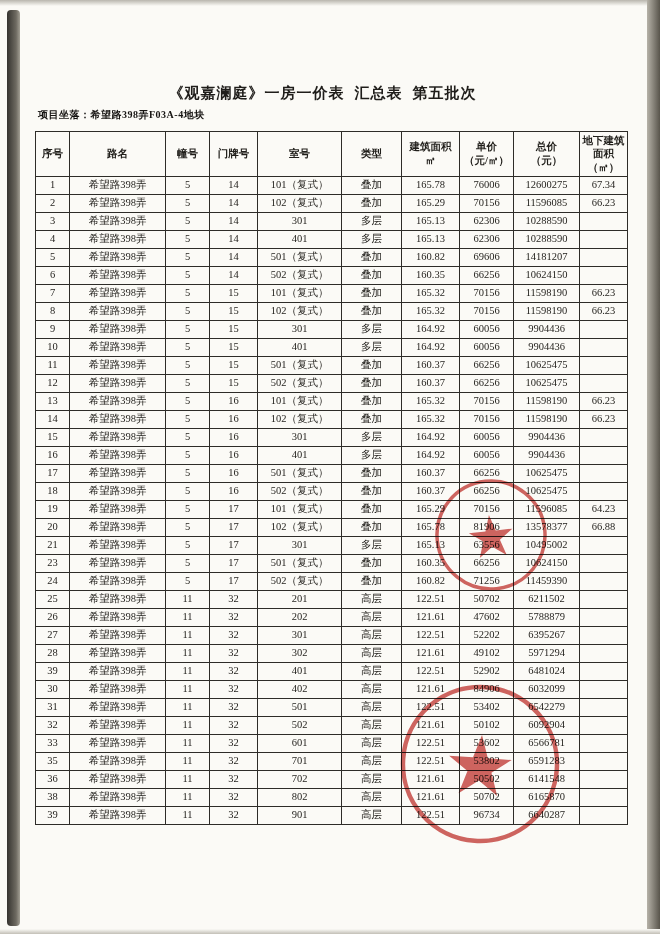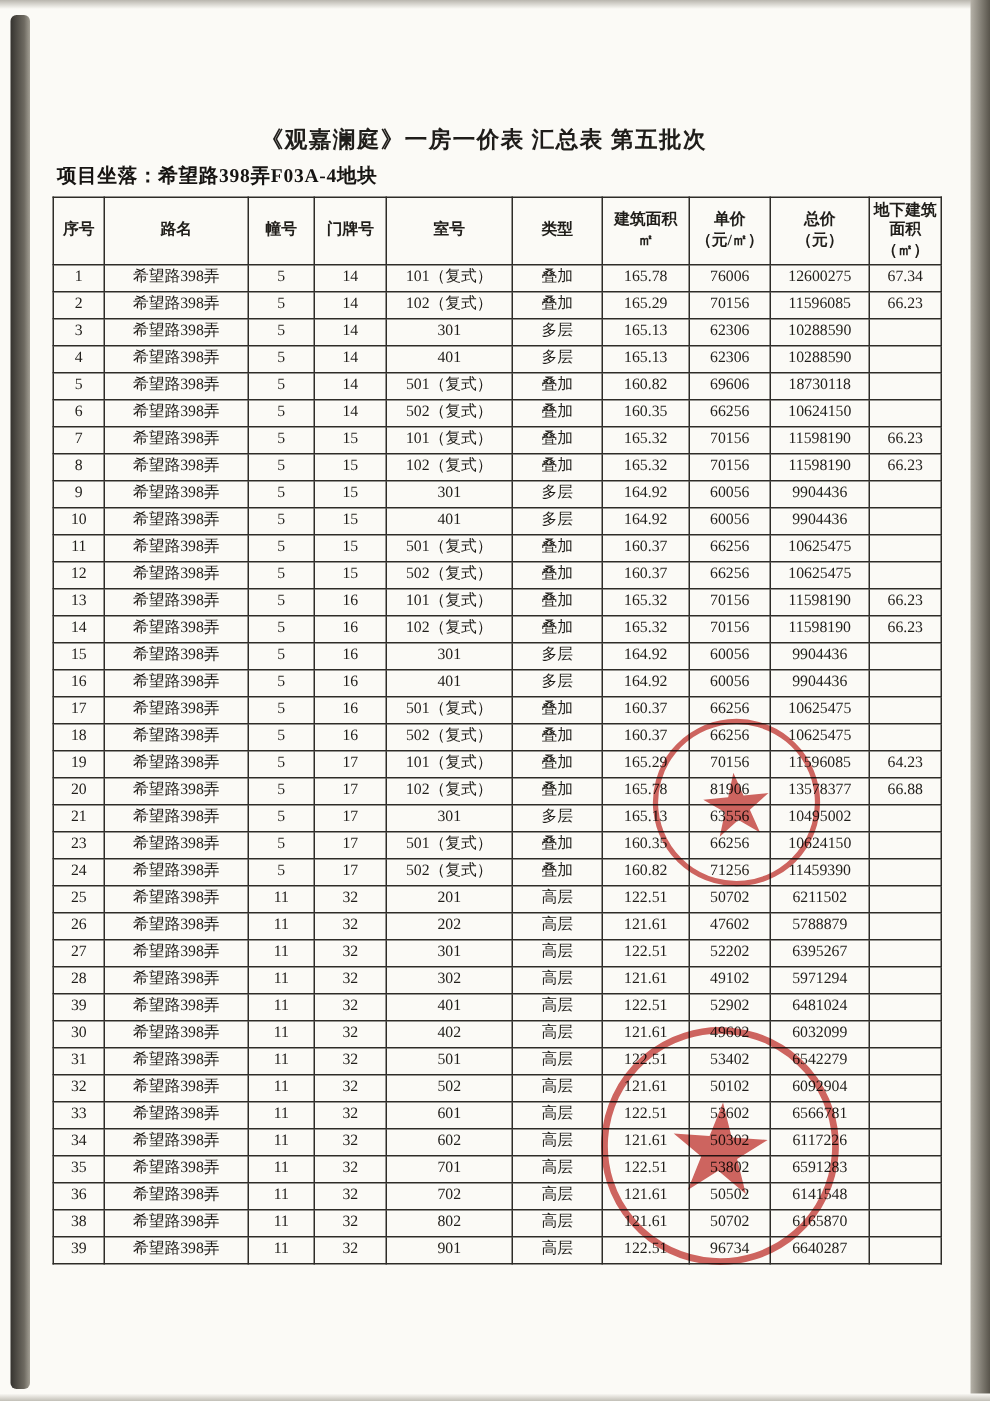--- a/index.html
+++ b/index.html
@@ -15,25 +15,25 @@
   }
   
   .edge-top{position:absolute;left:0;top:0;width:100%;height:6px;background:linear-gradient(180deg,#b9b6ae,#fbfaf6);}
   .edge-left{position:absolute;left:7px;top:10px;width:13px;height:916px;border-radius:4px;background:linear-gradient(90deg,#35332f,#6e6a61 70%,#a39f94);}
   .edge-right{position:absolute;right:0;top:0;width:13px;height:934px;background:linear-gradient(90deg,#b6b2a8,#58544b);}
   .edge-bottom{position:absolute;left:0;bottom:0;width:100%;height:5px;background:linear-gradient(0deg,#c2bfb6,#fbfaf6);}
 
   .title{
     position:absolute;top:84px;left:30px;right:45px;
     text-align:center;font-size:15px;font-weight:bold;
-    letter-spacing:1px;color:#1f1d1a;
+    letter-spacing:1px;color:#1f1d1a;font-family:Liberation Mono, monospace;
   }
   .subtitle{
     position:absolute;top:108px;left:38px;
-    font-size:13px;font-weight:bold;color:#161412;
+    font-size:10px;font-weight:bold;color:#161412;
     letter-spacing:0.5px;
   }
 
   table.price-table{
     position:absolute;top:131px;left:35px;width:592px;
     border-collapse:collapse;table-layout:fixed;
     background:transparent;
   }
   .price-table th,.price-table td{
     border:1px solid #2e2c28;
@@ -148,21 +148,21 @@
         </tr>
         <tr>
           <td>5</td>
           <td>希望路398弄</td>
           <td>5</td>
           <td>14</td>
           <td>501（复式）</td>
           <td>叠加</td>
           <td>160.82</td>
           <td>69606</td>
-          <td>18730118</td>
+          <td>14181207</td>
           <td></td>
         </tr>
         <tr>
           <td>6</td>
           <td>希望路398弄</td>
           <td>5</td>
           <td>14</td>
           <td>502（复式）</td>
           <td>叠加</td>
           <td>160.35</td>
@@ -435,21 +435,21 @@
           <td></td>
         </tr>
         <tr>
           <td>30</td>
           <td>希望路398弄</td>
           <td>11</td>
           <td>32</td>
           <td>402</td>
           <td>高层</td>
           <td>121.61</td>
-          <td>49602</td>
+          <td>84906</td>
           <td>6032099</td>
           <td></td>
         </tr>
         <tr>
           <td>31</td>
           <td>希望路398弄</td>
           <td>11</td>
           <td>32</td>
           <td>501</td>
           <td>高层</td>
@@ -473,32 +473,20 @@
         <tr>
           <td>33</td>
           <td>希望路398弄</td>
           <td>11</td>
           <td>32</td>
           <td>601</td>
           <td>高层</td>
           <td>122.51</td>
           <td>53602</td>
           <td>6566781</td>
-          <td></td>
-        </tr>
-        <tr>
-          <td>34</td>
-          <td>希望路398弄</td>
-          <td>11</td>
-          <td>32</td>
-          <td>602</td>
-          <td>高层</td>
-          <td>121.61</td>
-          <td>50302</td>
-          <td>6117226</td>
           <td></td>
         </tr>
         <tr>
           <td>35</td>
           <td>希望路398弄</td>
           <td>11</td>
           <td>32</td>
           <td>701</td>
           <td>高层</td>
           <td>122.51</td>

